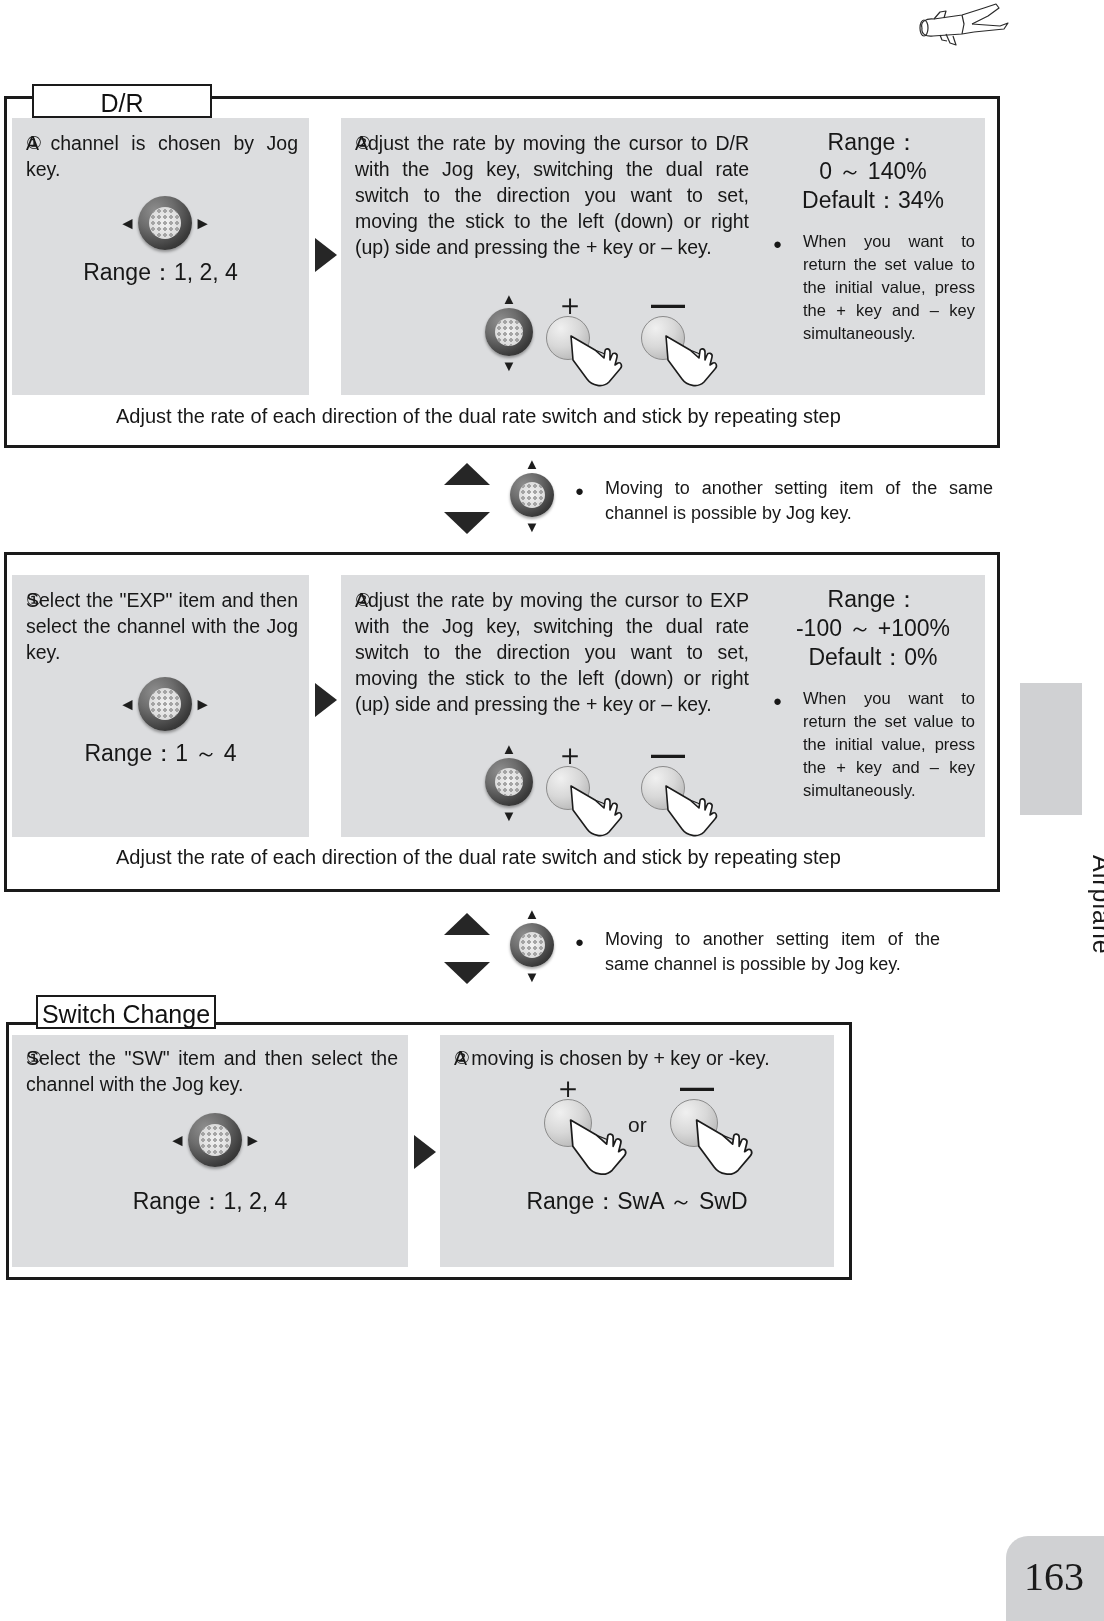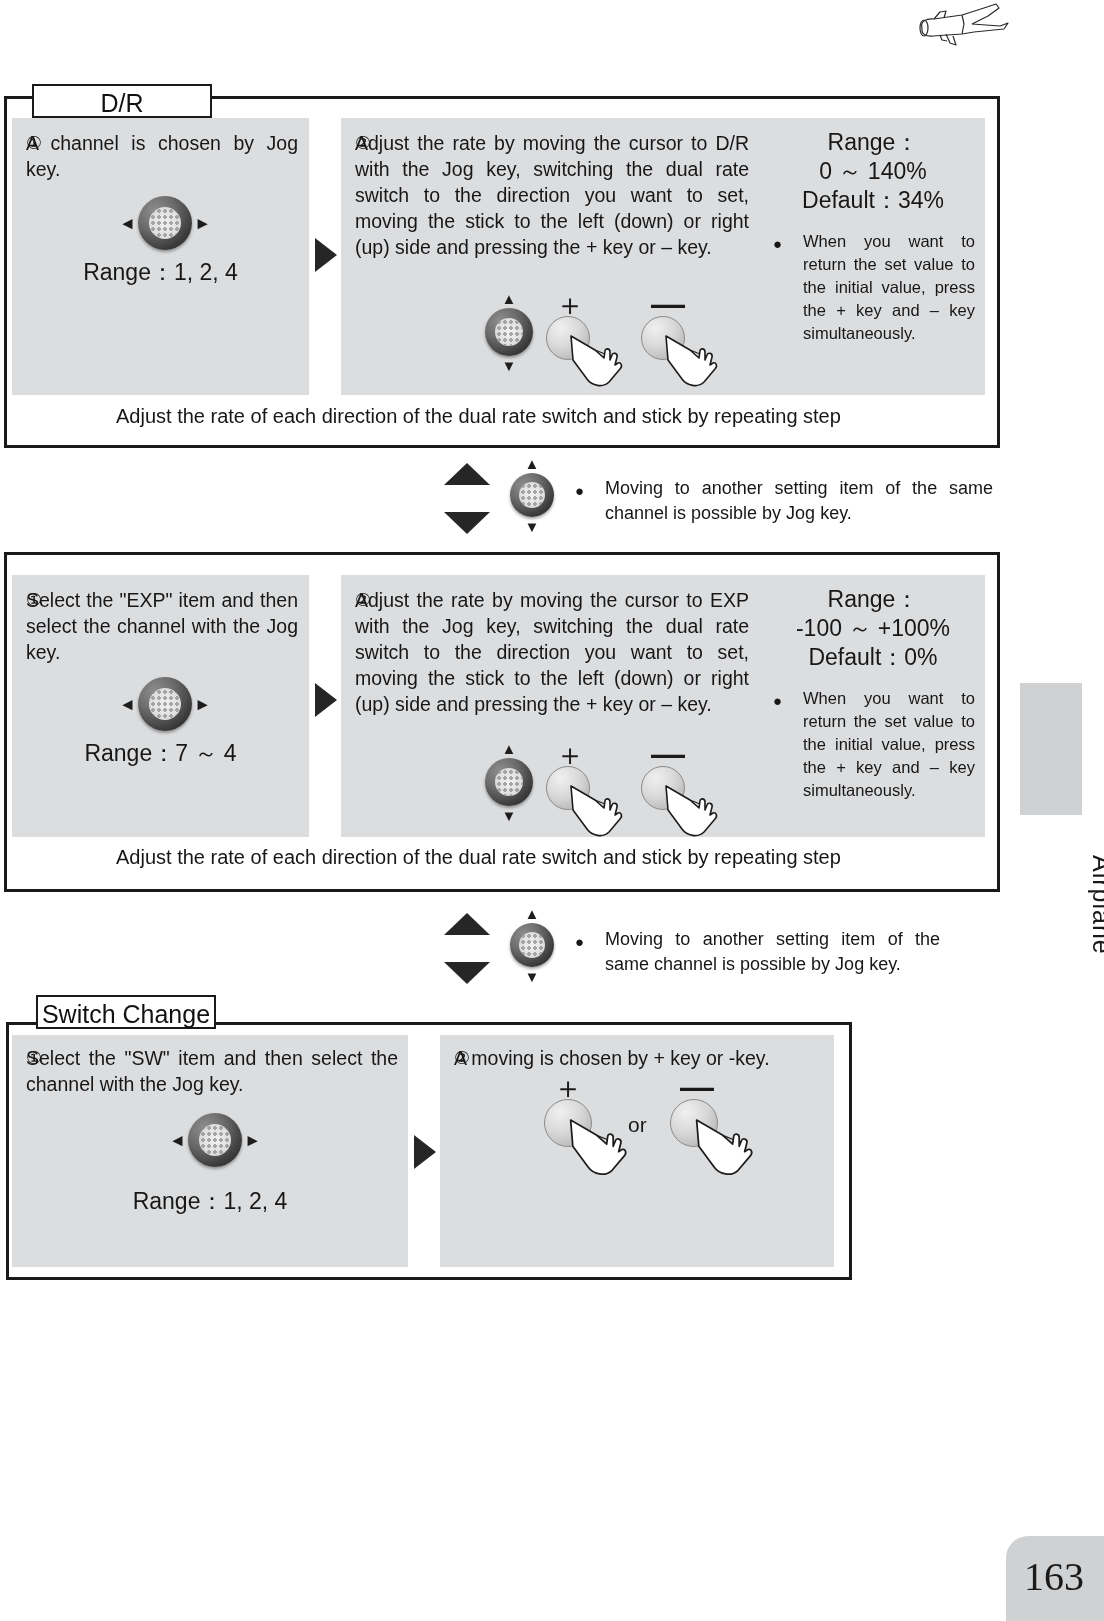--- a/index.html
+++ b/index.html
@@ -236,21 +236,21 @@
     </div>
     <div class="jog jog-lr" style="left:126px;top:102px;width:54px;height:54px;">
       <div class="ring">
           <div class="face">
             <div class="dots"></div>
           </div>
         </div>
       <span class="ar ar-l">◄</span>
       <span class="ar ar-r">►</span>
     </div>
-    <div class="range-blk" style="top:164px;">Range：7 ～ 4</div>
+    <div class="range-blk" style="top:164px;">Range：1 ～ 4</div>
   </div>
 
   <div class="tri-right" style="left:315px;top:683px;"></div>
 
   <div class="panel p-ex-2">
     <div class="step" style="left:14px;top:12px;width:394px;">
       <span class="num">②</span>
       <span class="txt">Adjust the rate by moving the cursor to EXP with the Jog key, switching the dual rate switch to the direction you want to set, moving the stick to the left (down) or right (up) side and pressing the + key or – key.</span>
     </div>
     <div class="jog jog-ud" style="left:144px;top:183px;width:48px;height:48px;">
@@ -349,20 +349,21 @@
 
     <span class="keysym minus" style="left:240px;top:34px;">—</span>
     <div class="pushbtn" style="left:230px;top:64px;width:48px;height:48px;">
         <div class="cap"></div>
       </div>
     <svg class="hand" style="left:250px;top:72px;width:70px;height:72px;" viewBox="0 0 64 66">
       <path d="M6 12 L30 26 L39 34 L40 27 C40 24 45 24 45 28 L45 36 L47 31 C48 28 53 29 52 33 L50 41 L53 39 C56 38 58 42 55 45 L44 58 C38 64 27 62 22 55 L8 36 Z" fill="#ffffff" stroke="#1c1c1c" stroke-width="1.6" stroke-linejoin="round"></path>
       <path d="M30 26 L40 30" fill="none" stroke="#1c1c1c" stroke-width="1.1"></path>
     </svg>
 
+    <div class="range-blk" style="top:152px;">Range：SwA ～ SwD</div>
   </div>
 
   <div class="side-gray"></div>
   <div class="side-label">Airplane</div>
 
   <div class="pagenum-box"></div>
   <div class="pagenum">163</div>
 
 </div>
 

